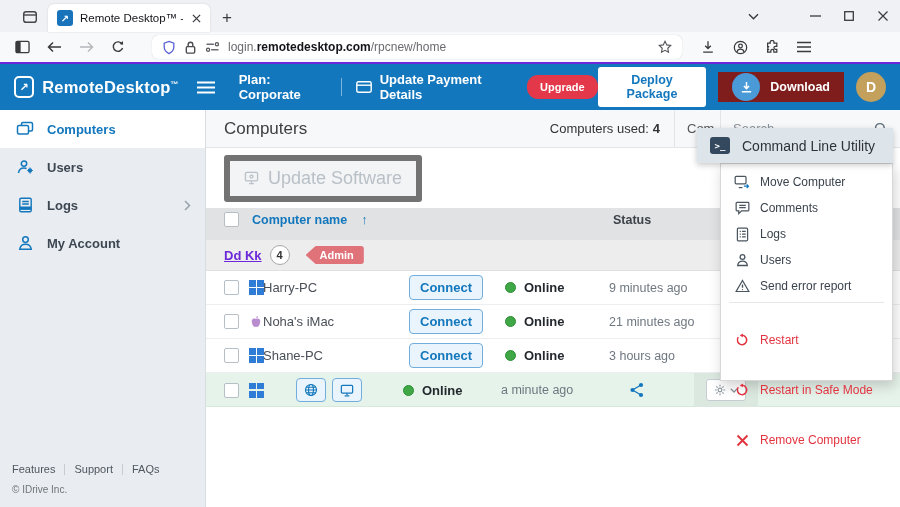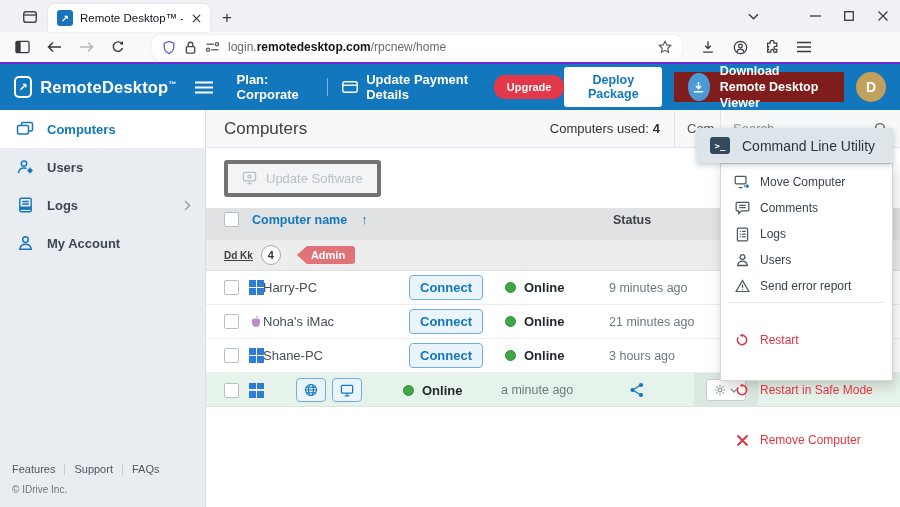--- a/index.html
+++ b/index.html
@@ -84,34 +84,34 @@
   .used b { margin-left:4px; }
   .filterbox { width:46px; height:100%; border-left:1px solid #e2e5e8; margin-left:14px;
     display:flex; align-items:center; padding-left:12px; font-size:13px; color:#555;
     overflow:hidden; white-space:nowrap; }
   .searchbox { width:180px; height:100%; border-left:1px solid #e2e5e8; display:flex; align-items:center;
     padding:0 12px; font-size:13px; color:#8a939b; }
   .searchbox .mag { margin-left:auto; color:#5f6b76; }
 
   
   .actionsrow { height:60px; display:flex; align-items:center; padding-left:18px; }
-  .upd-btn { display:flex; align-items:center; gap:9px; background:#f3f4f5; border:4px solid #737373;
-    border-radius:3px; color:#b9c0c7; font-size:13px; padding:7px 14px; }
+  .upd-btn { display:flex; align-items:center; gap:9px; background:#f3f4f5; border:6px solid #737373;
+    border-radius:3px; color:#b9c0c7; font-size:18px; padding:7px 14px; }
 
   
   .trow { display:grid; grid-template-columns:20px 19px 132px 102px 108px 160px 1fr;
     align-items:center; padding-left:18px; height:34px; border-bottom:1px solid #eceeef; font-size:13px; }
   .thead { height:32px; background:#e1e2e3; border-bottom:none; font-size:12.5px; font-weight:bold; color:#3d434a; }
   .namehead { grid-column:2/4; display:flex; align-items:center; gap:14px; padding-left:8px; color:#1377bd; }
   .statushead { padding-left:8px; }
   .datehead { display:flex; align-items:center; gap:8px; padding-left:4px; }
   .cal { color:#3d434a; }
   .cbx { width:15px; height:15px; border:1px solid #b6bec6; border-radius:2px; background:#fff; }
   .grouprow { height:31px; background:#ededee; border-bottom:1px solid #e0e0e0; display:flex; align-items:center; padding-left:18px; }
-  .gname { font-size:10px; font-weight:bold; color:#404040;text-decoration:underline; }
+  .gname { font-size:13px; font-weight:bold; color:#6d28d9;text-decoration:underline; }
   .gcount { width:20px; height:20px; border-radius:50%; border:1px solid #a8a8a8; background:#fff;
     font-size:11px; font-weight:bold; color:#333; display:flex; align-items:center; justify-content:center; margin-left:8px; }
   .gbadge { margin-left:16px; background:#e0737a; color:#fff; font-size:11px; font-weight:600;
     padding:3px 10px 3px 14px; clip-path:polygon(10px 0,100% 0,100% 100%,10px 100%,0 50%); border-radius:0 3px 3px 0; }
   .oscell { padding-left:5px; }
   .winlogo { width:15px; height:15px; display:grid; grid-template-columns:1fr 1fr; gap:1.5px; }
   .winlogo i { background:#2f7cd6; }
   .cname { color:#4a5058; }
   .actcell { display:flex; justify-content:center; }
   .connect-btn { width:74px; height:25px; background:#e9f4fc; border:1px solid #71aede; border-radius:4px;
@@ -287,21 +287,20 @@
     <button class="upgrade-btn">Upgrade</button>
     <button class="deploy-btn">Deploy Package</button>
     <div class="dl-block">
       <span class="dl-circle">
         <svg width="13" height="13" viewBox="0 0 14 14" fill="none" stroke="#fff" stroke-width="1.6">
             <path d="M7 1v7M4.2 5.4L7 8.2l2.8-2.8M2 11.5h10"></path>
           </svg>
       </span>
       <span class="dl-text">
           <div>Download</div>
-          <div>Remote Desktop Viewer</div>
         </span>
     </div>
     <span class="avatar">D</span>
   </div>
 
   <div class="appbody">
     <aside class="sidebar">
       <div class="snav-item active">
         <span class="sico">
           <svg width="18" height="16" viewBox="0 0 18 16" fill="none" stroke="currentColor" stroke-width="1.5">

